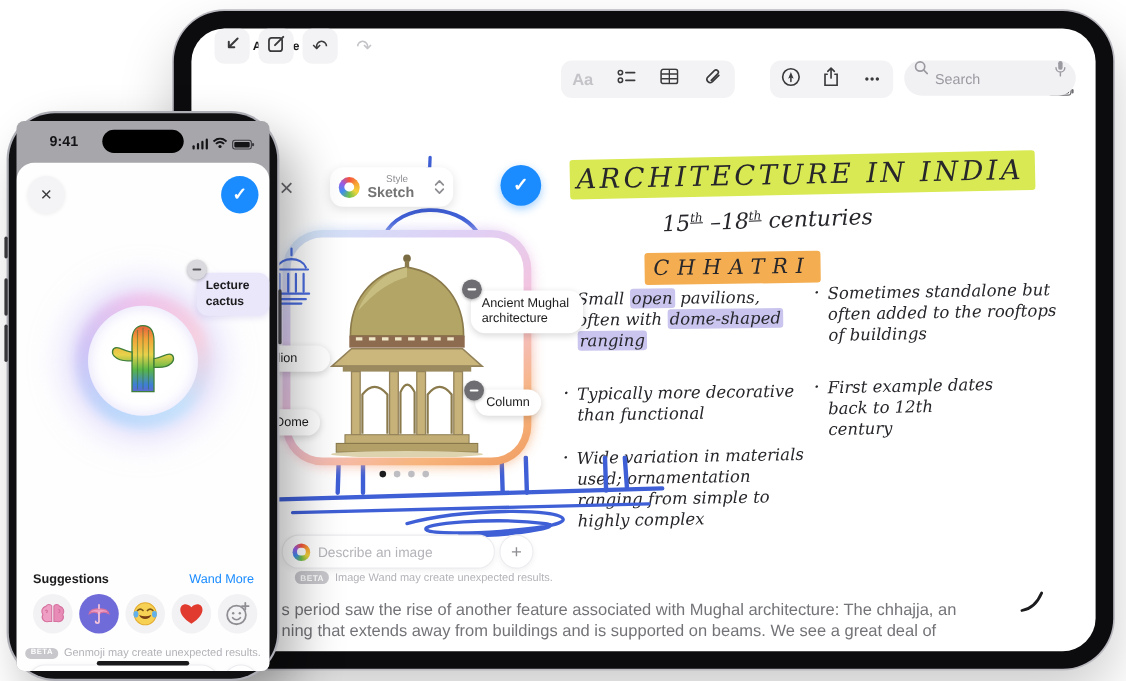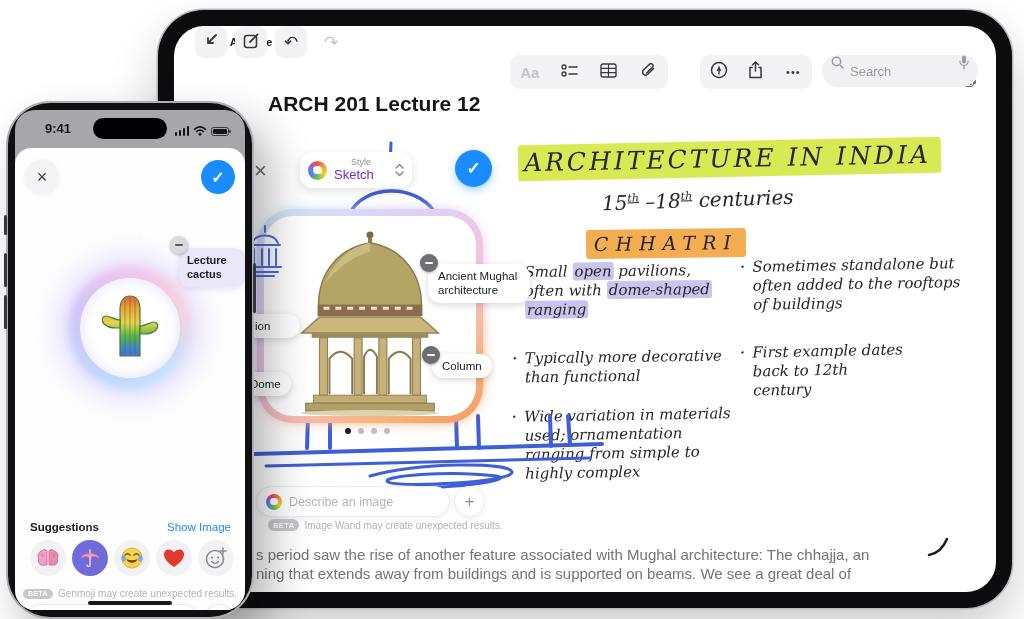--- a/index.html
+++ b/index.html
@@ -51,21 +51,21 @@
 
   
   .iw-close { position:absolute; left:80px; top:132px; font-size:22px; color:#6b6b70; }
   .iw-style { position:absolute; left:126px; top:126px; width:112px; height:36px; background:#ffffff; border-radius:12px;
               box-shadow:0 3px 10px rgba(0,0,0,.12); display:flex; align-items:center; padding:0 8px; gap:7px; }
   .swirl { border-radius:50%; background:conic-gradient(#f5533d,#f7a233,#f2d43b,#6fc24a,#3f8ef0,#9a5de8,#f5533d); position:relative; }
   .swirl::after { content:""; position:absolute; inset:27%; background:#ffffff; border-radius:50%; }
   .iw-style .swirl { width:19px; height:19px; }
   .iw-style-labels { display:flex; flex-direction:column; line-height:1.1; flex:1; }
   .iw-style-labels .lab { font-size:9px; color:#8e8e93;text-align:center; }
-  .iw-style-labels .val { font-size:13px; font-weight:normal; color:#6d28d9; }
+  .iw-style-labels .val { font-size:13px; font-weight:bold; color:#737373; }
   .chevrons { display:flex; flex-direction:column; align-items:center; color:#8e8e93; }
   .iw-check { position:absolute; left:281px; top:124px; width:37px; height:37px; border-radius:50%; background:#1b8cff; color:#fff;
               display:flex; align-items:center; justify-content:center; font-size:17px; font-weight:bold; box-shadow:0 3px 8px rgba(27,140,255,.4); }
 
   .iw-glow { position:absolute; left:83px; top:183px; width:226px; height:214px; border-radius:40px;
              background:linear-gradient(150deg,#bfe0f7 0%,#d9c9f5 28%,#f2b8d8 55%,#f6ab6e 82%,#ef9356 100%);
              filter:blur(6px); opacity:.85; }
   .iw-panel { position:absolute; left:83px; top:183px; width:226px; height:214px; border-radius:36px; padding:7px;
               background:linear-gradient(150deg,#cfe6f8 0%,#dfd0f6 28%,#f4c3de 55%,#f7b47c 82%,#f09c61 100%); }
   .iw-panel-inner { width:100%; height:100%; background:#ffffff; border-radius:29px; display:flex; align-items:flex-end; justify-content:center; overflow:hidden; }
@@ -97,21 +97,21 @@
   .ipad .beta-line { left:94px; top:493px; }
 
   
   .iphone { position:absolute; left:8px; top:103px; width:244px; height:514px; background:#101012; border-radius:42px; padding:7px;
             box-shadow:0 0 0 2px #aeaeb6, 16px 22px 45px rgba(0,0,0,.32); z-index:10; }
   .iphone .side-btn { position:absolute; background:#37373b; border-radius:2px; }
   .sb-l1 { left:-4px; top:112px; width:3px; height:20px; }
   .sb-l2 { left:-4px; top:150px; width:3px; height:34px; }
   .sb-l3 { left:-4px; top:192px; width:3px; height:34px; }
   .sb-r1 { right:-4px; top:160px; width:3px; height:50px; }
-  .iphone-screen { position:relative; width:230px; height:500px; background:#a6a6ab; border-radius:20px; overflow:hidden;padding-left:13px; }
+  .iphone-screen { position:relative; width:230px; height:500px; background:#a6a6ab; border-radius:7px; overflow:hidden;padding-left:13px; }
   .island { position:absolute; left:50%; transform:translateX(-50%); top:8px; width:74px; height:21px; background:#000; border-radius:11px; z-index:6; }
   .iph-time { position:absolute; left:30px; top:11px; font-size:13px; font-weight:bold; color:#141416; }
   .iph-status-ico { position:absolute; right:16px; top:12px; display:flex; align-items:center; gap:4px; }
   .sigbars { display:flex; align-items:flex-end; gap:1.5px; }
   .sigbars i { width:2.5px; background:#141416; border-radius:1px; display:block; }
   .batt-s { width:18px; height:9px; border:1px solid #3c3c40; border-radius:2.5px; position:relative; }
   .batt-s i { position:absolute; left:1px; top:1px; bottom:1px; width:14px; background:#141416; border-radius:1px; display:block; }
   .batt-s::after { content:""; position:absolute; right:-2.5px; top:2px; width:1.8px; height:3.5px; background:#3c3c40; border-radius:1px; }
 
   .sheet { position:absolute; left:0; right:0; top:38px; bottom:0; background:#fefefe; border-radius:16px 16px 0 0; }
@@ -234,21 +234,20 @@
               <circle cx="5.5" cy="5.5" r="4.2" fill="none" stroke="#9a9aa0" stroke-width="1.5"></circle>
               <path d="M8.8 8.8 L12 12" stroke="#9a9aa0" stroke-width="1.5" stroke-linecap="round"></path>
             </svg></span>
         <input type="text" placeholder="Search" style="">
         <span><svg width="10" height="15" viewBox="0 0 10 15">
               <rect x="3" y="0.5" width="4" height="8" rx="2" fill="#9a9aa0"></rect>
               <path d="M1 6.5 a4 4 0 0 0 8 0 M5 10.5 L5 14" fill="none" stroke="#9a9aa0" stroke-width="1.3" stroke-linecap="round"></path>
             </svg></span>
       </div>
 
-      <div class="note-title">ARCH 201 Lecture 12</div>
 
       <div class="hw hw-heading"><span class="hl-yellow">ARCHITECTURE IN INDIA</span></div>
       <div class="hw hw-sub"><span>15</span><sup>th</sup><span> –18</span><sup>th</sup><span> centuries</span></div>
       <div class="hw hw-section"><span class="hl-orange">CHHATRI</span></div>
 
       <div class="hw hw-bullet col-l" style="top:236px; transform:rotate(-.6deg);">
         <span class="dot">·</span>
         <span><span>Small </span><span class="hl-lav">open</span><span> pavilions, often with </span><span class="hl-lav">dome-shaped</span><span> </span><span class="hl-lav">ranging</span></span>
       </div>
       <div class="hw hw-bullet col-l" style="top:322px; transform:rotate(-.8deg);">
@@ -429,21 +428,21 @@
             <g stroke="#2f6e2f" stroke-width="1" opacity=".5">
               <path d="M25 6 L25 60 M30 4 L30 60 M35 6 L35 60" fill="none"></path>
             </g>
           </svg>
         </div>
 
         <div class="minus-badge gm-minus"></div>
         <div class="gm-label">Lecture cactus</div>
 
         <div class="sugg-title">Suggestions</div>
-        <div class="show-more">Show Image</div>
+        <div class="show-more">Wand More</div>
 
         <div class="sugg-row">
           <div class="sugg-circle">
             <svg width="24" height="20" viewBox="0 0 24 20">
                 <path d="M6 3 C2 4 1 8 3 11 C1 14 4 18 8 17 L11 17 L11 3 C10 1 7 1 6 3 Z" fill="#ef9ec4" stroke="#d5729f" stroke-width="1"></path>
                 <path d="M18 3 C22 4 23 8 21 11 C23 14 20 18 16 17 L13 17 L13 3 C14 1 17 1 18 3 Z" fill="#e88bb6" stroke="#d5729f" stroke-width="1"></path>
                 <path d="M5 7 C7 6 8 8 6 9 M17 6 C19 6 19 9 17 9" fill="none" stroke="#d5729f" stroke-width="1"></path>
               </svg>
           </div>
           <div class="sugg-circle" style="background:#6f6bd8;">

